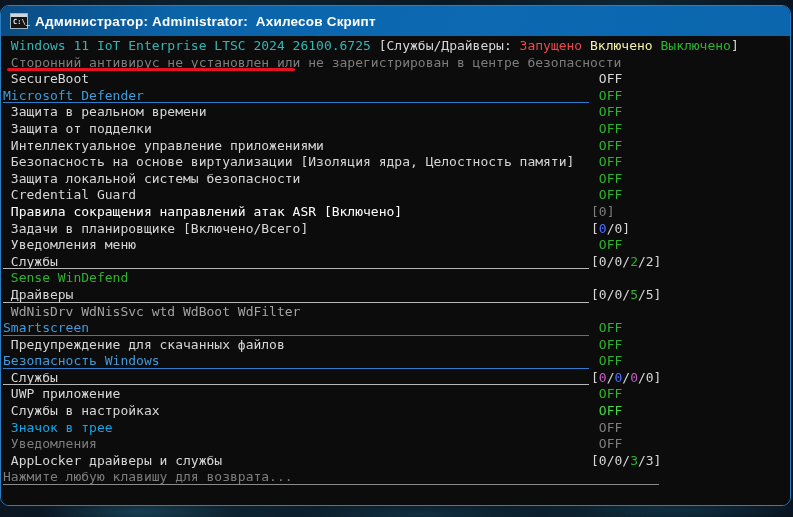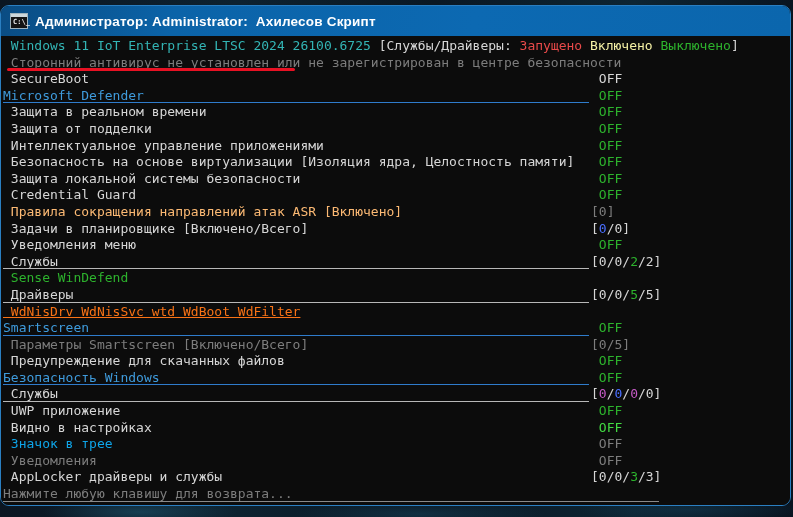--- a/index.html
+++ b/index.html
@@ -62,32 +62,31 @@
       <div class="row"><span class="lbl"><span style="color: rgb(51, 181, 181);"> Windows 11 IoT Enterprise LTSC 2024 26100.6725 </span><span style="color: rgb(214, 214, 214);">[Службы/Драйверы: </span><span style="color: rgb(232, 74, 74);">Запущено</span><span style="color: rgb(214, 214, 214);"> </span><span style="color: rgb(245, 241, 165);">Включено</span><span style="color: rgb(214, 214, 214);"> </span><span style="color: rgb(45, 179, 45);">Выключено</span><span style="color: rgb(214, 214, 214);">]</span></span></div>
       <div class="row"><span class="red-mark" style="background: rgb(232, 17, 35);"></span><span class="lbl"><span style="color: rgb(125, 125, 125);"> Сторонний антивирус не установлен или не зарегистрирован в центре безопасности</span></span></div>
       <div class="row"><span class="lbl"><span style="color: rgb(214, 214, 214);"> SecureBoot</span></span><span class="val"><span style="color: rgb(214, 214, 214);"> OFF</span></span></div>
       <div class="row"><span class="ul-line" style="background: rgb(47, 124, 204); width: 586px;"></span><span class="lbl"><span style="color: rgb(63, 155, 220);">Microsoft Defender</span></span><span class="val"><span style="color: rgb(45, 179, 45);"> OFF</span></span></div>
       <div class="row"><span class="lbl"><span style="color: rgb(214, 214, 214);"> Защита в реальном времени</span></span><span class="val"><span style="color: rgb(45, 179, 45);"> OFF</span></span></div>
       <div class="row"><span class="lbl"><span style="color: rgb(214, 214, 214);"> Защита от подделки</span></span><span class="val"><span style="color: rgb(45, 179, 45);"> OFF</span></span></div>
       <div class="row"><span class="lbl"><span style="color: rgb(214, 214, 214); text-align: right;"> Интеллектуальное управление приложениями</span></span><span class="val"><span style="color: rgb(45, 179, 45);"> OFF</span></span></div>
       <div class="row"><span class="lbl"><span style="color: rgb(214, 214, 214);"> Безопасность на основе виртуализации [Изоляция ядра, Целостность памяти]</span></span><span class="val"><span style="color: rgb(45, 179, 45);"> OFF</span></span></div>
       <div class="row"><span class="lbl"><span style="color: rgb(214, 214, 214);"> Защита локальной системы безопасности</span></span><span class="val"><span style="color: rgb(45, 179, 45);"> OFF</span></span></div>
       <div class="row"><span class="lbl"><span style="color: rgb(214, 214, 214);"> Credential Guard</span></span><span class="val"><span style="color: rgb(45, 179, 45);"> OFF</span></span></div>
-      <div class="row"><span class="lbl"><span style="color: #fdba74;"> Правила сокращения направлений атак ASR [Включено]</span></span><span class="val"><span style="color: rgb(125, 125, 125);">[0]</span></span></div>
+      <div class="row"><span class="lbl"><span style="color: #ffffff;"> Правила сокращения направлений атак ASR [Включено]</span></span><span class="val"><span style="color: rgb(125, 125, 125);">[0]</span></span></div>
       <div class="row"><span class="lbl"><span style="color: rgb(214, 214, 214);"> Задачи в планировщике [Включено/Всего]</span></span><span class="val"><span style="color: rgb(214, 214, 214);">[</span><span style="color: rgb(74, 111, 255);">0</span><span style="color: rgb(214, 214, 214);">/0]</span></span></div>
       <div class="row"><span class="lbl"><span style="color: rgb(214, 214, 214);"> Уведомления меню</span></span><span class="val"><span style="color: rgb(45, 179, 45);"> OFF</span></span></div>
       <div class="row"><span class="ul-line" style="background: rgb(184, 184, 184); width: 586px;"></span><span class="lbl"><span style="color: rgb(214, 214, 214);"> Службы</span></span><span class="val"><span style="color: rgb(214, 214, 214);">[0/0/</span><span style="color: rgb(45, 179, 45);">2</span><span style="color: rgb(214, 214, 214);">/2]</span></span></div>
       <div class="row"><span class="lbl"><span style="color: rgb(45, 179, 45);"> Sense WinDefend</span></span></div>
       <div class="row"><span class="ul-line" style="background: rgb(184, 184, 184); width: 586px;"></span><span class="lbl"><span style="color: rgb(214, 214, 214);"> Драйверы</span></span><span class="val"><span style="color: rgb(214, 214, 214);">[0/0/</span><span style="color: rgb(45, 179, 45);">5</span><span style="color: rgb(214, 214, 214);">/5]</span></span></div>
-      <div class="row"><span class="lbl"><span style="color: #f97316; text-decoration: underline;"> WdNisDrv WdNisSvc wtd WdBoot WdFilter</span></span></div>
+      <div class="row"><span class="lbl"><span style="color: #a3a3a3;"> WdNisDrv WdNisSvc wtd WdBoot WdFilter</span></span></div>
       <div class="row"><span class="ul-line" style="background: rgb(47, 124, 204); width: 586px;"></span><span class="lbl"><span style="color: rgb(63, 155, 220);">Smartscreen</span></span><span class="val"><span style="color: rgb(45, 179, 45);"> OFF</span></span></div>
-      <div class="row"><span class="lbl"><span style="color: rgb(125, 125, 125);"> Параметры Smartscreen [Включено/Всего]</span></span><span class="val"><span style="color: rgb(125, 125, 125);">[0/5]</span></span></div>
       <div class="row"><span class="lbl"><span style="color: rgb(214, 214, 214);"> Предупреждение для скачанных файлов</span></span><span class="val"><span style="color: rgb(45, 179, 45);"> OFF</span></span></div>
       <div class="row"><span class="ul-line" style="background: rgb(47, 124, 204); width: 586px;"></span><span class="lbl"><span style="color: rgb(63, 155, 220);">Безопасность Windows</span></span><span class="val"><span style="color: rgb(45, 179, 45);"> OFF</span></span></div>
       <div class="row"><span class="ul-line" style="background: rgb(184, 184, 184); width: 586px;"></span><span class="lbl"><span style="color: rgb(214, 214, 214);"> Службы</span></span><span class="val"><span style="color: rgb(214, 214, 214);">[</span><span style="color: rgb(198, 91, 198);">0</span><span style="color: rgb(214, 214, 214);">/</span><span style="color: rgb(74, 111, 255);">0</span><span style="color: rgb(214, 214, 214);">/</span><span style="color: rgb(198, 91, 198);">0</span><span style="color: rgb(214, 214, 214);">/0]</span></span></div>
       <div class="row"><span class="lbl"><span style="color: rgb(214, 214, 214);"> UWP приложение</span></span><span class="val"><span style="color: rgb(45, 179, 45);"> OFF</span></span></div>
-      <div class="row"><span class="lbl"><span style="color: rgb(214, 214, 214);"> Видно в настройках</span></span><span class="val"><span style="color: rgb(66, 217, 66);"> OFF</span></span></div>
+      <div class="row"><span class="lbl"><span style="color: rgb(214, 214, 214);"> Службы в настройках</span></span><span class="val"><span style="color: rgb(66, 217, 66);"> OFF</span></span></div>
       <div class="row"><span class="lbl"><span style="color: #0ea5e9;"> Значок в трее</span></span><span class="val"><span style="color: rgb(125, 125, 125);"> OFF</span></span></div>
       <div class="row"><span class="lbl"><span style="color: rgb(125, 125, 125);"> Уведомления</span></span><span class="val"><span style="color: rgb(125, 125, 125);"> OFF</span></span></div>
       <div class="row"><span class="lbl"><span style="color: rgb(214, 214, 214);"> AppLocker драйверы и службы</span></span><span class="val"><span style="color: rgb(214, 214, 214);">[0/0/</span><span style="color: rgb(45, 179, 45);">3</span><span style="color: rgb(214, 214, 214);">/3]</span></span></div>
       <div class="row"><span class="ul-line" style="background: rgb(138, 138, 138); width: 656px;"></span><span class="lbl"><span style="color: rgb(125, 125, 125);">Нажмите любую клавишу для возврата...</span></span></div>
     </div>
 </div>
 
 </body></html>

